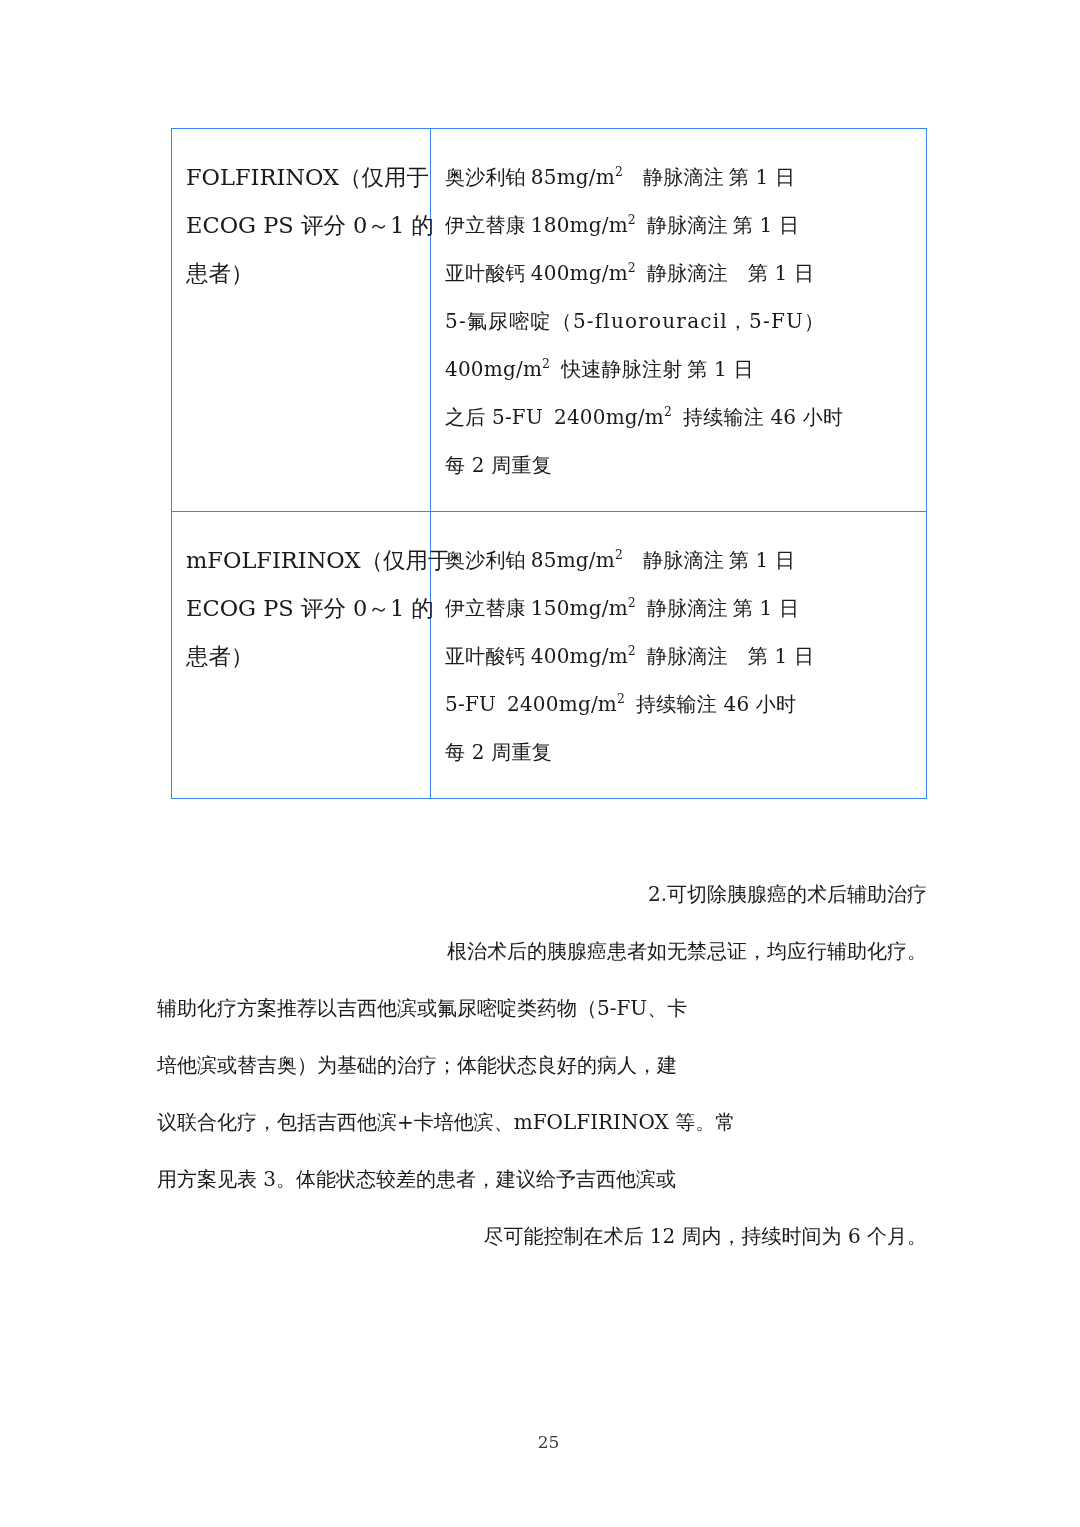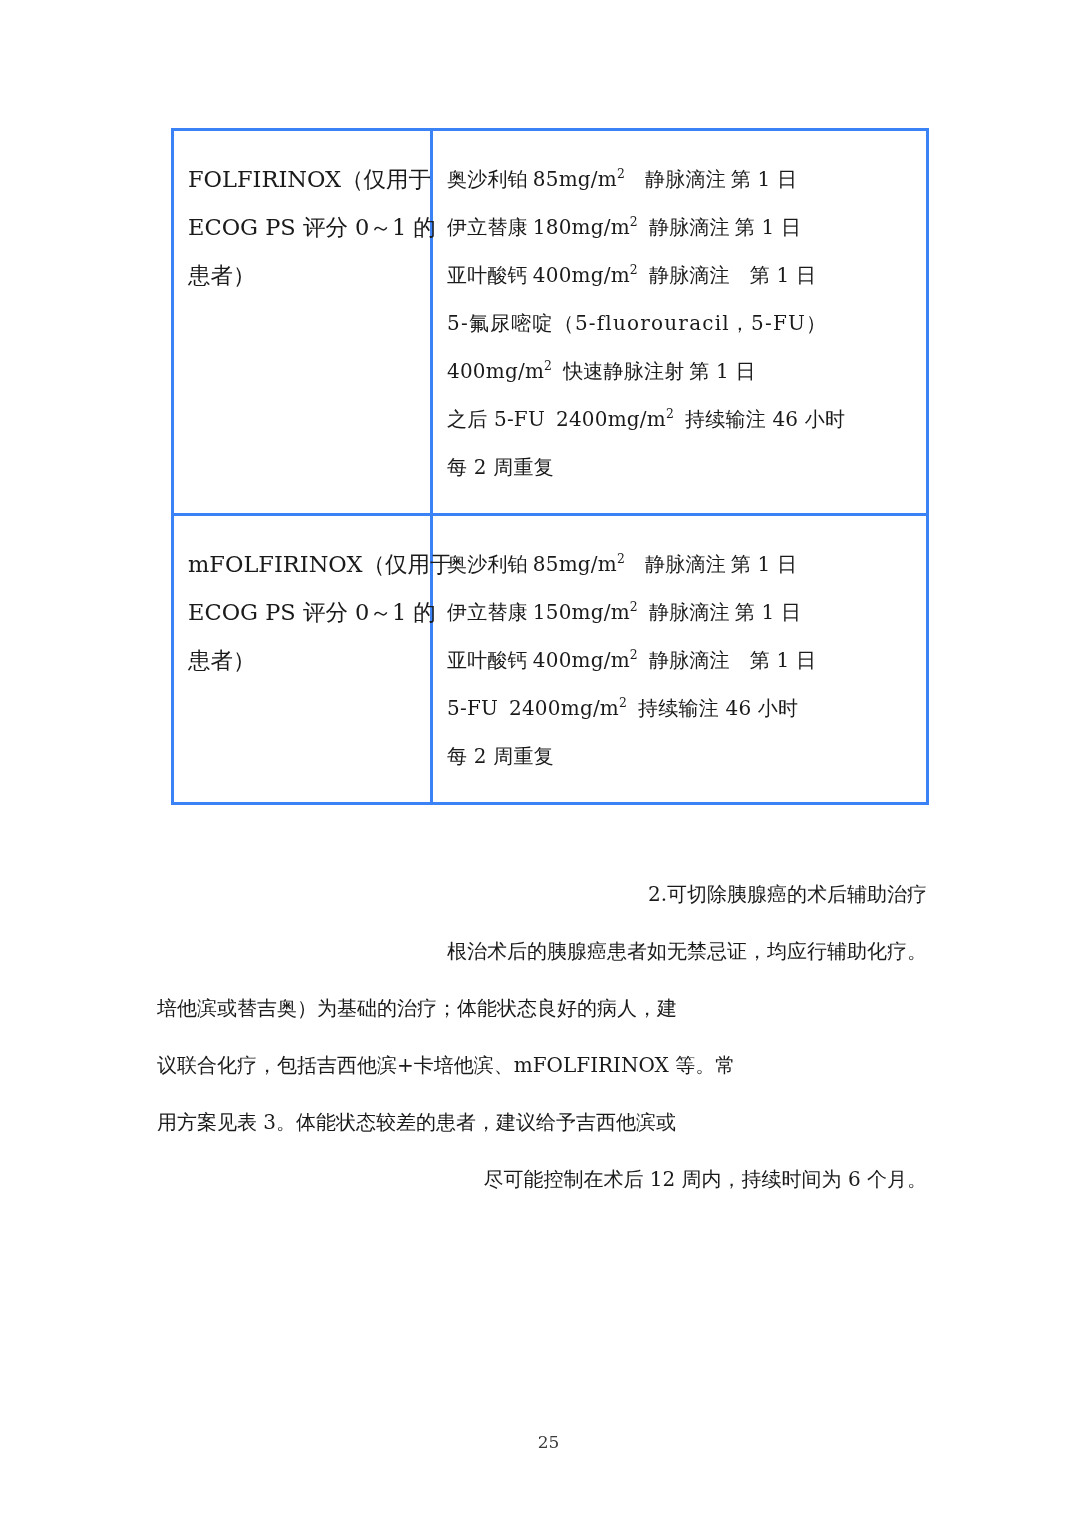--- a/index.html
+++ b/index.html
@@ -25,21 +25,21 @@
   
   .regimen-table {
     position: absolute;
     left: 171px;
     top: 128px;
     width: 755px;
     border-collapse: collapse;
     table-layout: fixed;
   }
   .regimen-table td {
-    border: 3px solid #3b82f6;
+    border: 1px solid #3b82f6;
     vertical-align: top;
     padding: 0;
   }
   .col-name  { width: 259px; }
   .col-detail{ width: 496px; }
 
   .cell-inner {
     padding: 24px 12px 22px 14px;
   }
   .cell-inner-detail {
@@ -221,20 +221,23 @@
 
   <div class="body-block">
 
     <div class="tline"><span class="ind"></span><span>2.可切除胰腺癌的术后辅助治疗</span></div>
 
     <div class="tline j">
         <span class="ind"></span>
         <span>根治术后的胰腺癌患者如无禁忌证，均应行辅助化疗。</span>
       </div>
     <div class="tline j">
+        <span>辅助化疗方案推荐以吉西他滨或氟尿嘧啶类药物（5-FU、卡</span>
+      </div>
+    <div class="tline j">
         <span>培他滨或替吉奥）为基础的治疗；体能状态良好的病人，建</span>
       </div>
     <div class="tline j">
         <span>议联合化疗，包括吉西他滨+卡培他滨、mFOLFIRINOX 等。常</span>
       </div>
     <div class="tline j">
         <span>用方案见表 3。体能状态较差的患者，建议给予吉西他滨或</span>
       </div>
     <div class="tline"><span>尽可能控制在术后 12 周内，持续时间为 6 个月。</span></div>
 

